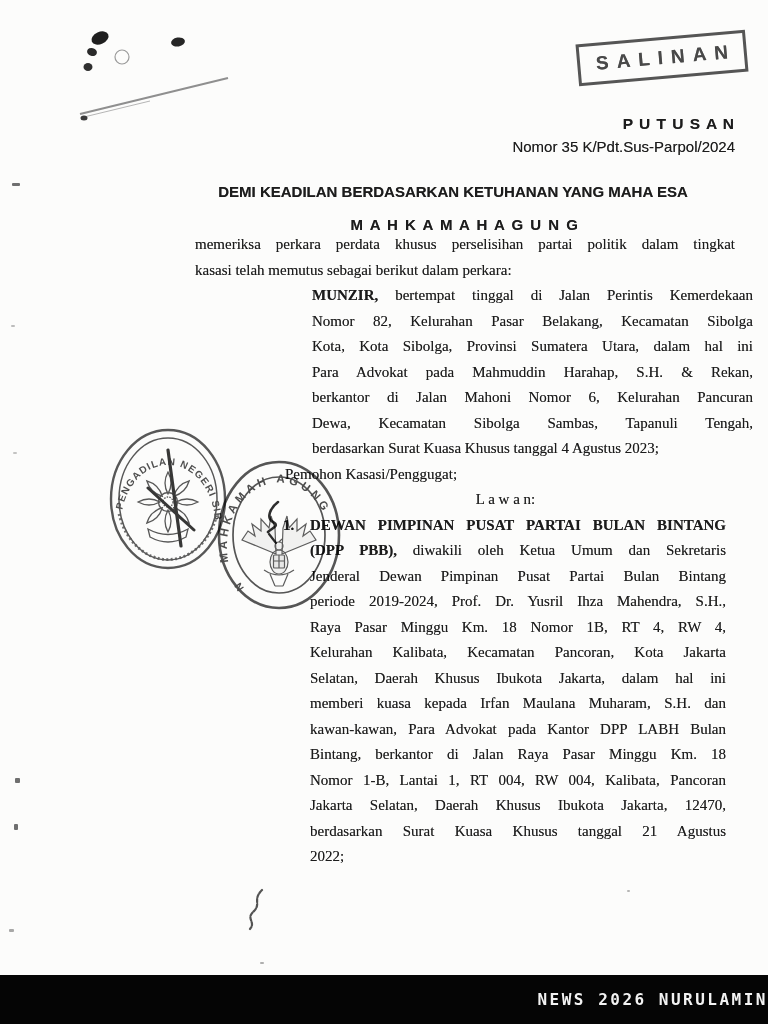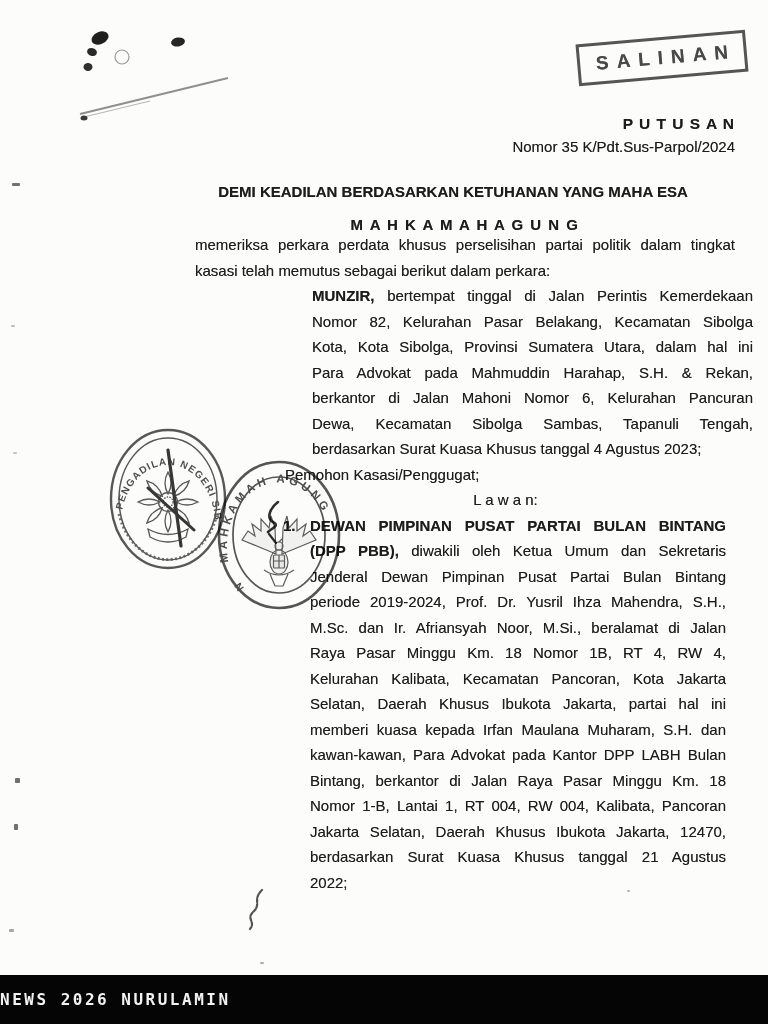--- a/index.html
+++ b/index.html
@@ -18,21 +18,21 @@
   
   .header { position: absolute; left: 195px; top: 112px; width: 540px; text-align: right; }
   .title-line { font-size: 15.5px; font-weight: bold; line-height: 23px; letter-spacing: 1px; }
   .case-number { font-size: 15px; line-height: 23px; }
   .motto { position: absolute; left: 183px; top: 179px; width: 540px; text-align: center;
            font-size: 15px; font-weight: bold; line-height: 25px; }
   .court-name { position: absolute; left: 195px; top: 212px; width: 540px; text-align: center;
                 font-size: 15px; font-weight: bold; line-height: 25px; letter-spacing: 1.5px; }
 
   
-  .bodytext { position: absolute; left: 195px; top: 232px; width: 540px; font-size: 15px; }
+  .bodytext { position: absolute; left: 195px; top: 232px; width: 540px; font-size: 15px; font-family: Liberation Serif, serif; }
   .tline { line-height: 25.5px; text-align: justify; text-align-last: justify; white-space: normal; }
   .tline.last { text-align-last: left; }
   .tline .b { font-weight: bold; }
   .indent-block { margin-left: 117px; width: 441px; }
   .role-line { margin-left: 90px; width: 441px; line-height: 25.5px; }
   .versus-line { margin-left: 90px; width: 441px; line-height: 25.5px; text-align: center; }
   .respondent { display: flex; margin-left: 88px; width: 443px; }
   .resp-number { width: 27px; font-weight: bold; line-height: 25.5px; flex: none; }
   .resp-body { width: 416px; flex: none; }
 
@@ -52,21 +52,21 @@
   .paraph { position: absolute; left: 256px; top: 496px; mix-blend-mode: multiply; }
   .squiggle { position: absolute; left: 240px; top: 886px; mix-blend-mode: multiply; }
   .corner-marks { position: absolute; left: 0; top: 0; }
 
   
   .mark { position: absolute; background: #6f6f6f; border-radius: 1px; }
 
   
   .footer-bar {
     position: absolute; left: 0; top: 975px; width: 768px; height: 49px;
-    background: #050505; display: flex; align-items: center; justify-content: flex-start;
+    background: #050505; display: flex; align-items: center; justify-content: flex-end;
   }
   .footer-text {
     color: #f2f2f2; font-family: "DejaVu Sans Mono", monospace;
     font-size: 16px; font-weight: bold; letter-spacing: 2.5px;
   }
 </style>
 </head>
 <body>
 
 <div class="page">
@@ -119,24 +119,23 @@
       </div>
     <div class="role-line">Pemohon Kasasi/Penggugat;</div>
     <div class="versus-line">L a w a n:</div>
     <div class="respondent">
       <div class="resp-number">1.</div>
       <div class="resp-body">
           <div class="tline"><span class="b">DEWAN PIMPINAN PUSAT PARTAI BULAN BINTANG</span></div>
           <div class="tline"><span class="b">(DPP PBB),</span><span> diwakili oleh Ketua Umum dan Sekretaris</span></div>
           <div class="tline">Jenderal Dewan Pimpinan Pusat Partai Bulan Bintang</div>
           <div class="tline">periode 2019-2024, Prof. Dr. Yusril Ihza Mahendra, S.H.,</div>
-          <div class="tline">M.Sc. dan Ir. Afriansyah Noor, M.Si., beralamat di Jalan</div>
           <div class="tline">Raya Pasar Minggu Km. 18 Nomor 1B, RT 4, RW 4,</div>
           <div class="tline">Kelurahan Kalibata, Kecamatan Pancoran, Kota Jakarta</div>
-          <div class="tline">Selatan, Daerah Khusus Ibukota Jakarta, partai hal ini</div>
+          <div class="tline">Selatan, Daerah Khusus Ibukota Jakarta, dalam hal ini</div>
           <div class="tline">memberi kuasa kepada Irfan Maulana Muharam, S.H. dan</div>
           <div class="tline">kawan-kawan, Para Advokat pada Kantor DPP LABH Bulan</div>
           <div class="tline">Bintang, berkantor di Jalan Raya Pasar Minggu Km. 18</div>
           <div class="tline">Nomor 1-B, Lantai 1, RT 004, RW 004, Kalibata, Pancoran</div>
           <div class="tline">Jakarta Selatan, Daerah Khusus Ibukota Jakarta, 12470,</div>
           <div class="tline">berdasarkan Surat Kuasa Khusus tanggal 21 Agustus</div>
           <div class="tline last">2022;</div>
         </div>
     </div>
   </div>

